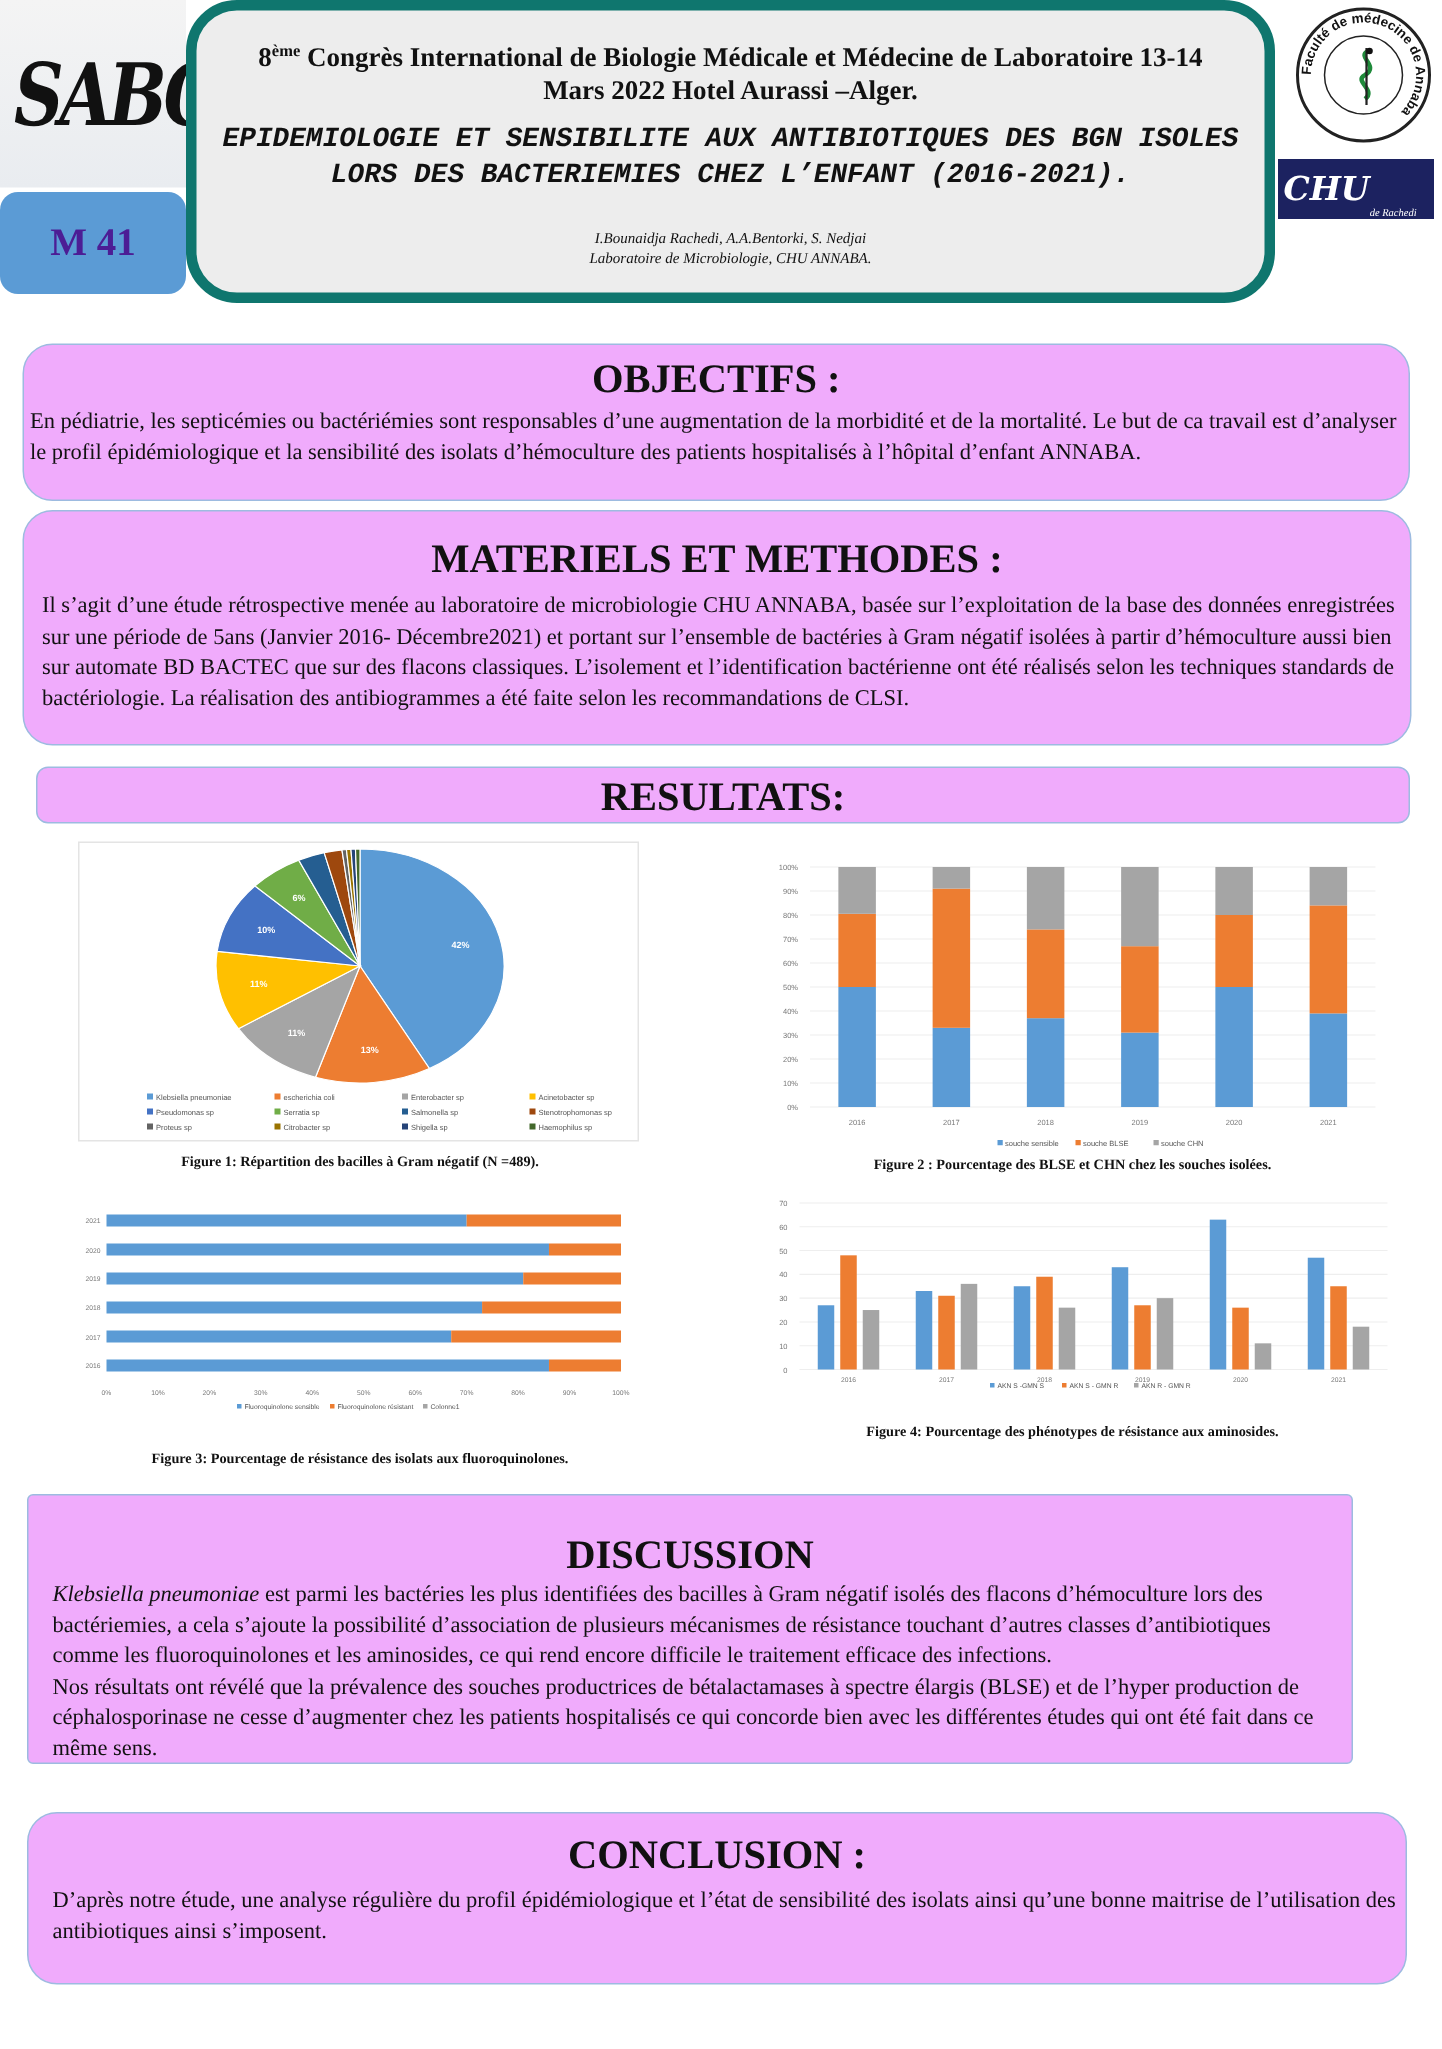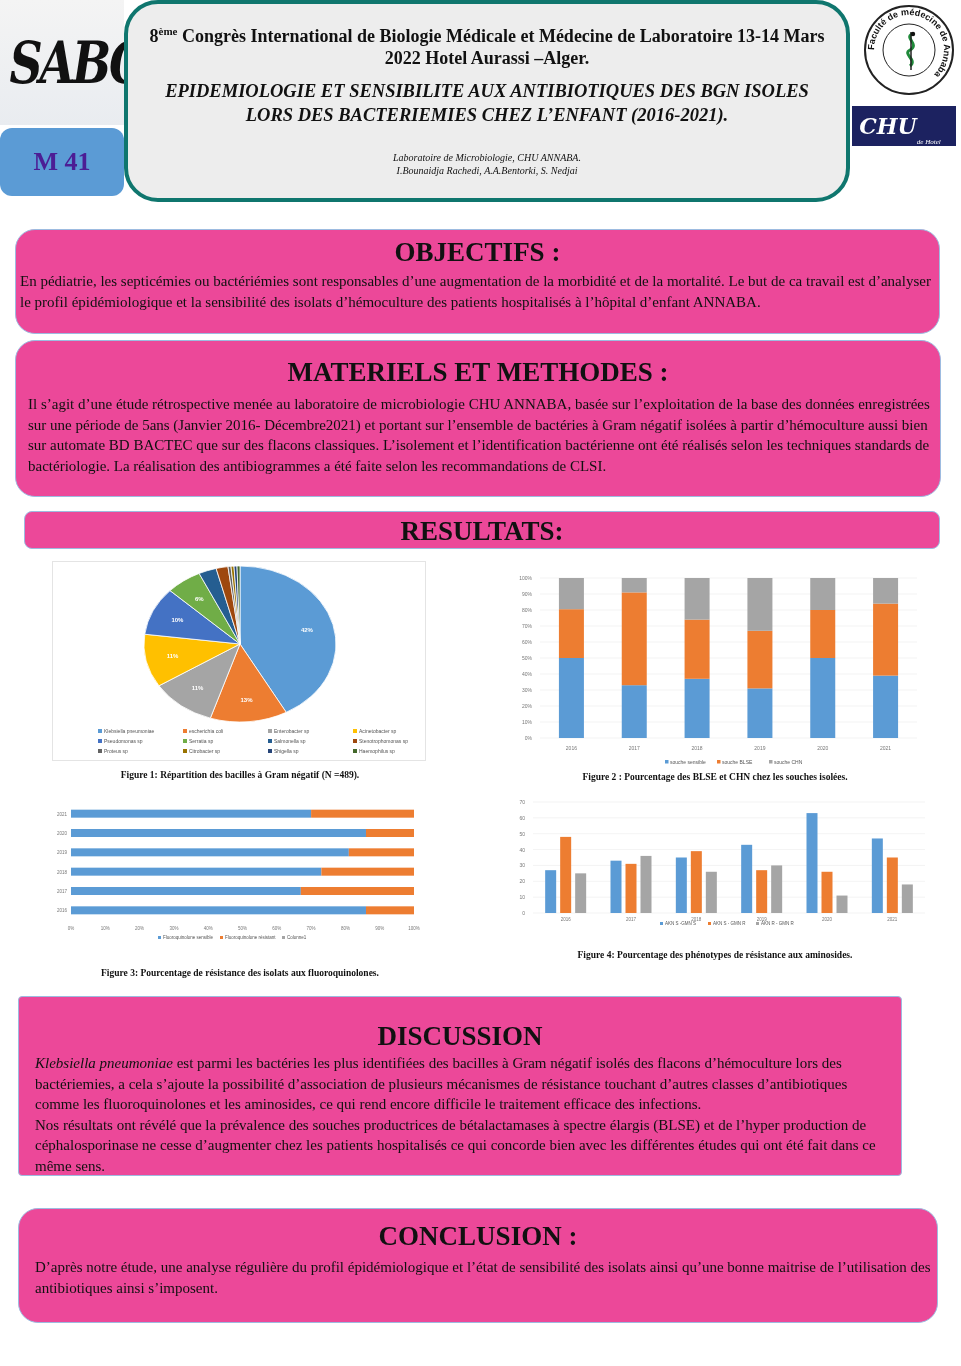--- a/index.html
+++ b/index.html
@@ -2,31 +2,31 @@
 <html><head>
 <meta charset="utf-8">
 <style>
   * { box-sizing: border-box; margin: 0; padding: 0; }
   body { width: 961px; height: 1366px; background: #ffffff; font-family: "Liberation Serif", serif; color: #111; position: relative; overflow: hidden; }
   .abs { position: absolute; }
   
   #logo-sabc { left: 0; top: 0; width: 124px; height: 125px; background: linear-gradient(#f4f4f4,#e9ecf0); display:flex; align-items:center; justify-content:center;padding-left:28px; }
   #logo-sabc span { font-family: "DejaVu Serif", serif; font-style: italic; font-weight: bold; font-size: 46px; letter-spacing: -3px; color: #111; transform: scaleY(1.25); }
   #m41 { left: 0; top: 128px; width: 124px; height: 68px; background: #5b9bd5; border-radius: 12px; color: #4c1d95; font-weight: bold; font-size: 26px; display:flex; align-items:center; justify-content:center; }
-  #header-box { left: 124px; top: 0; width: 726px; height: 202px; background: #ededed; border: 4px solid #0f766e; border-radius: 34px; text-align: center; }
+  #header-box { left: 124px; top: 0; width: 726px; height: 202px; background: #ededed; border: 7px solid #0f766e; border-radius: 34px; text-align: center; }
   #congress { margin-top: 16px; font-weight: bold; font-size: 18px; line-height: 22px; padding: 0 20px; }
   #congress sup { font-size: 11px; }
-  #poster-title { margin-top: 10px; font-weight: bold; font-style: italic; font-size: 18.5px; line-height: 24px; padding: 0 12px; }
+  #poster-title { margin-top: 10px; font-weight: bold; font-style: italic; font-size: 18.5px; line-height: 24px; padding: 0 12px; font-family: Liberation Mono, monospace; }
   #authors { margin-top: 24px; font-style: italic; font-size: 10px; line-height: 13px; }
   #logo-fac { left: 860px; top: 4px; width: 98px; height: 92px; }
   #logo-chu { left: 852px; top: 106px; width: 104px; height: 40px; background: #1c2260; color:#fff; display:flex; flex-direction:row; align-items:center; justify-content:center; }
   #logo-chu .big { font-style: italic; font-weight: bold; font-size: 22px; line-height: 20px; font-family: "DejaVu Serif", serif; }
   #logo-chu .small { font-style: italic; font-size: 7px; line-height: 8px; align-self: flex-end; margin-right: 8px; }
   
-  .section { background: #ec4899; border: 1.5px solid #9dbbe0; border-radius: 20px; }
+  .section { background: #f0abfc; border: 1.5px solid #9dbbe0; border-radius: 20px; }
   .sec-title { text-align: center; font-weight: bold; font-size: 27px; line-height: 30px; }
   .sec-text { font-size: 15px; line-height: 20.5px; color: #111; }
   #objectifs { left: 15px; top: 229px; width: 925px; height: 105px; }
   #objectifs .sec-title { margin-top: 7px; }
   #objectifs .sec-text { padding: 4px 0 0 4px; }
   #methodes { left: 15px; top: 340px; width: 926px; height: 157px; }
   #methodes .sec-title { margin-top: 16px; }
   #methodes .sec-text { padding: 7px 6px 0 12px; }
   #resultats { left: 24px; top: 511px; width: 916px; height: 38px; border-radius: 8px; }
   #resultats .sec-title { margin-top: 4px; }
@@ -54,41 +54,41 @@
 <div id="logo-sabc" class="abs">
   <span>SABC</span>
 </div>
 <div id="m41" class="abs">
   <span>M 41</span>
 </div>
 <div id="header-box" class="abs">
   <div id="congress"><span>8</span><sup>ème</sup><span> Congrès International de Biologie Médicale et Médecine de Laboratoire 13-14 Mars 2022 Hotel Aurassi –Alger.</span></div>
   <div id="poster-title">EPIDEMIOLOGIE ET SENSIBILITE AUX ANTIBIOTIQUES DES BGN ISOLES LORS DES BACTERIEMIES CHEZ L’ENFANT (2016-2021).</div>
   <div id="authors">
+    <div>I.Bounaidja Rachedi, A.A.Bentorki, S. Nedjai</div>
     <div>Laboratoire de Microbiologie, CHU ANNABA.</div>
-    <div>I.Bounaidja Rachedi, A.A.Bentorki, S. Nedjai</div>
   </div>
 </div>
 <div id="logo-fac" class="abs">
   <svg width="98" height="92" viewBox="0 0 98 92">
     <defs>
         <path id="arc" d="M14,46 A35,35 0 1,1 84,46 A35,35 0 1,1 14,46"></path>
       </defs>
     <circle cx="49" cy="46" r="44" fill="#fff" stroke="#222" stroke-width="2"></circle>
     <circle cx="49" cy="46" r="26" fill="#fff" stroke="#222" stroke-width="1"></circle>
     <text font-size="9" font-weight="bold" fill="#111"><textPath href="#arc" startOffset="0">Faculté de médecine de Annaba</textPath></text>
     <path d="M56,28 A18,18 0 1,0 56,64 A14,14 0 1,1 56,28 Z" fill="#d01c1c"></path>
     <path d="M52,30 C44,34 60,40 50,46 C42,50 58,56 50,62" stroke="#1f8a3a" stroke-width="3" fill="none"></path>
     <line x1="51" y1="28" x2="51" y2="66" stroke="#222" stroke-width="1.5"></line>
     <circle cx="53" cy="30" r="2.2" fill="#111"></circle>
   </svg>
 </div>
 <div id="logo-chu" class="abs">
   <span class="big">CHU</span>
-  <span class="small">de Hotel</span>
+  <span class="small">de Rachedi</span>
 </div>
 
 <div id="objectifs" class="abs section">
   <div class="sec-title">OBJECTIFS :</div>
   <div class="sec-text">En pédiatrie, les septicémies ou bactériémies sont responsables d’une augmentation de la morbidité et de la mortalité. Le but de ca travail est d’analyser le profil épidémiologique et la sensibilité des isolats d’hémoculture des patients hospitalisés à l’hôpital d’enfant ANNABA.</div>
 </div>
 
 <div id="methodes" class="abs section">
   <div class="sec-title">MATERIELS ET METHODES :</div>
   <div class="sec-text">Il s’agit d’une étude rétrospective menée au laboratoire de microbiologie CHU ANNABA, basée sur l’exploitation de la base des données enregistrées sur une période de 5ans (Janvier 2016- Décembre2021) et portant sur l’ensemble de bactéries à Gram négatif isolées à partir d’hémoculture aussi bien sur automate BD BACTEC que sur des flacons classiques. L’isolement et l’identification bactérienne ont été réalisés selon les techniques standards de bactériologie. La réalisation des antibiogrammes a été faite selon les recommandations de CLSI.</div>

